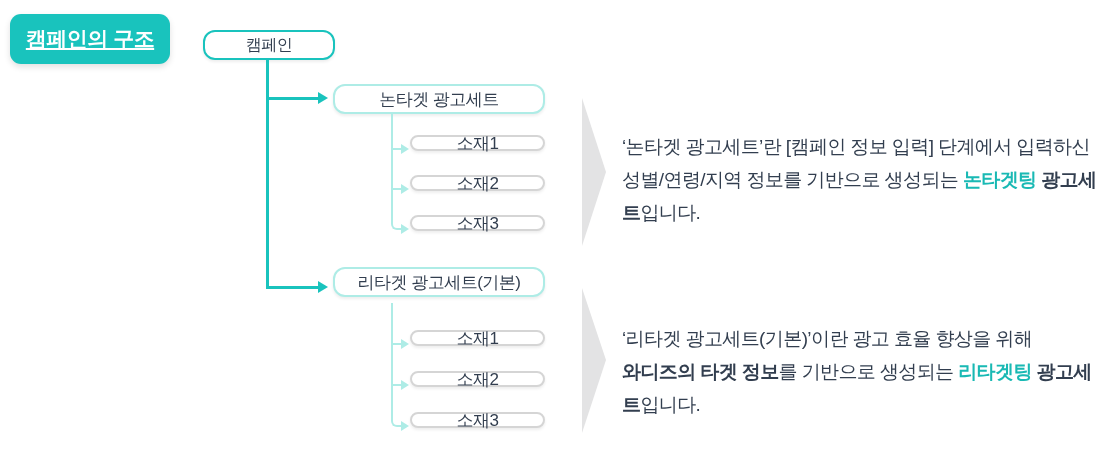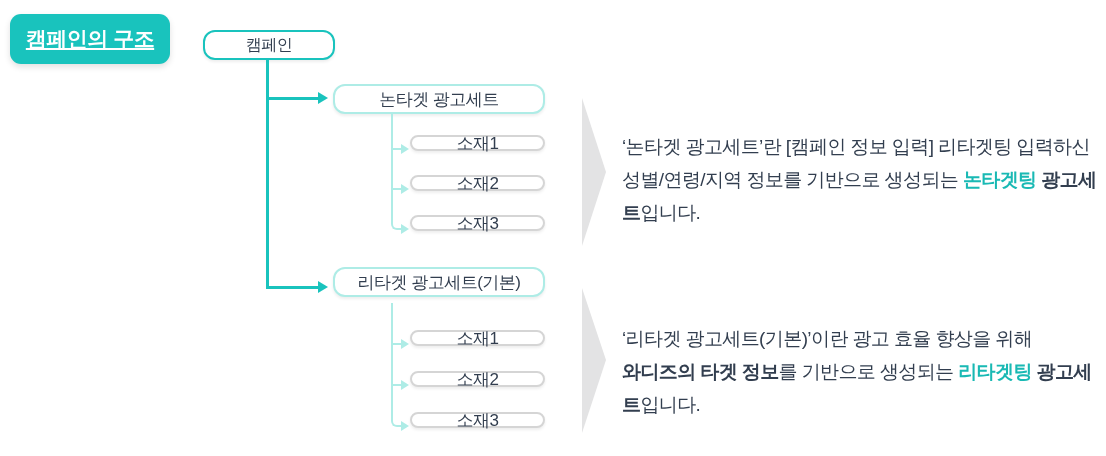--- a/index.html
+++ b/index.html
@@ -151,21 +151,21 @@
   <div class="node material mat-g2-1">소재1</div>
   <div class="node material mat-g2-2">소재2</div>
   <div class="node material mat-g2-3">소재3</div>
 
   <svg class="flow-arrows" width="1106" height="456" viewBox="0 0 1106 456">
     <polygon points="582,98 606,172 582,246" fill="#e3e3e4"></polygon>
     <polygon points="582,288 606,360 582,433" fill="#e3e3e4"></polygon>
   </svg>
 
   <div class="desc desc1">
-    <div>‘논타겟 광고세트’란 [캠페인 정보 입력] 리타겟팅 입력하신</div>
+    <div>‘논타겟 광고세트’란 [캠페인 정보 입력] 단계에서 입력하신</div>
     <div><span class="seg-n">성별/연령/지역 정보를 기반으로 생성되는 </span><span class="seg-tb">논타겟팅</span><span class="seg-n"> </span><span class="seg-b">광고세트</span><span class="seg-n">입니다.</span></div>
   </div>
 
   <div class="desc desc2">
     <div>‘리타겟 광고세트(기본)’이란 광고 효율 향상을 위해</div>
     <div><span class="seg-b">와디즈의 타겟 정보</span><span class="seg-n">를 기반으로 생성되는 </span><span class="seg-tb">리타겟팅</span><span class="seg-n"> </span><span class="seg-b">광고세트</span><span class="seg-n">입니다.</span></div>
   </div>
 
 </div>
 

